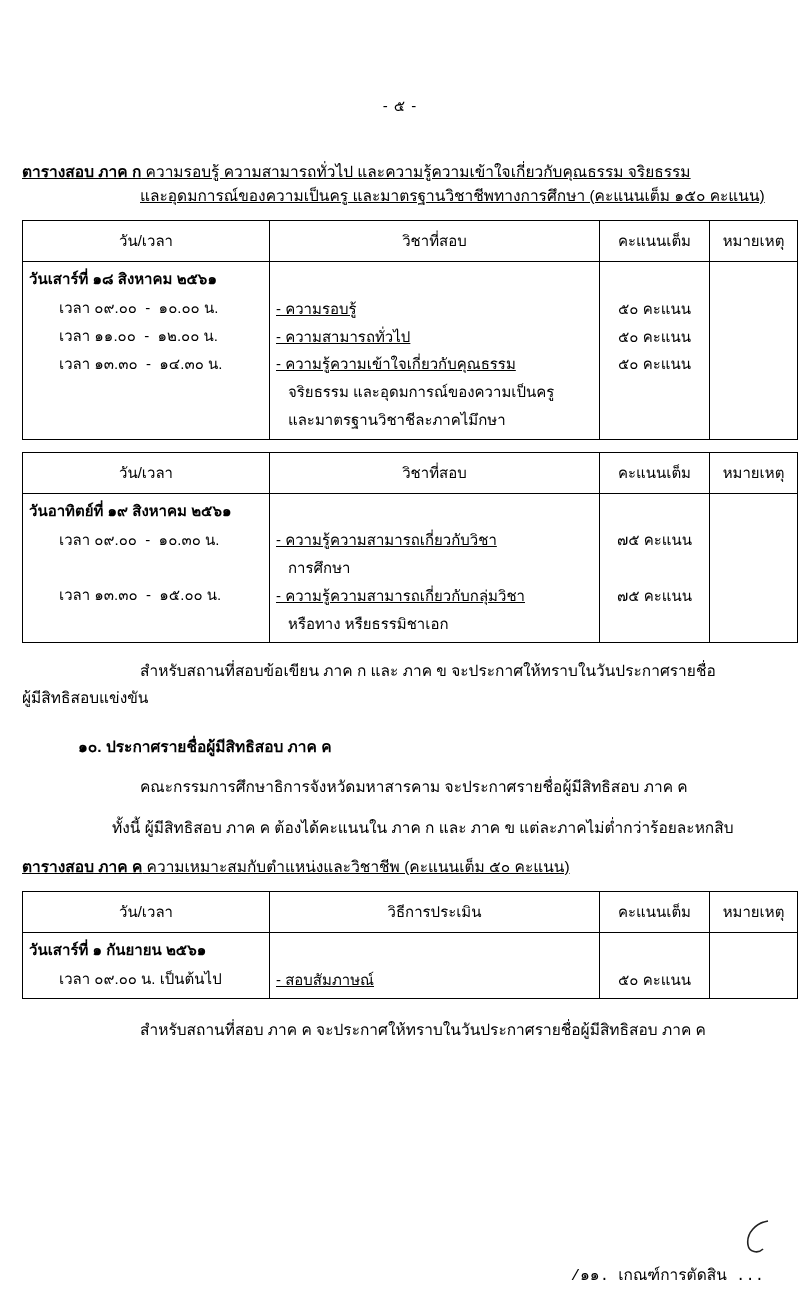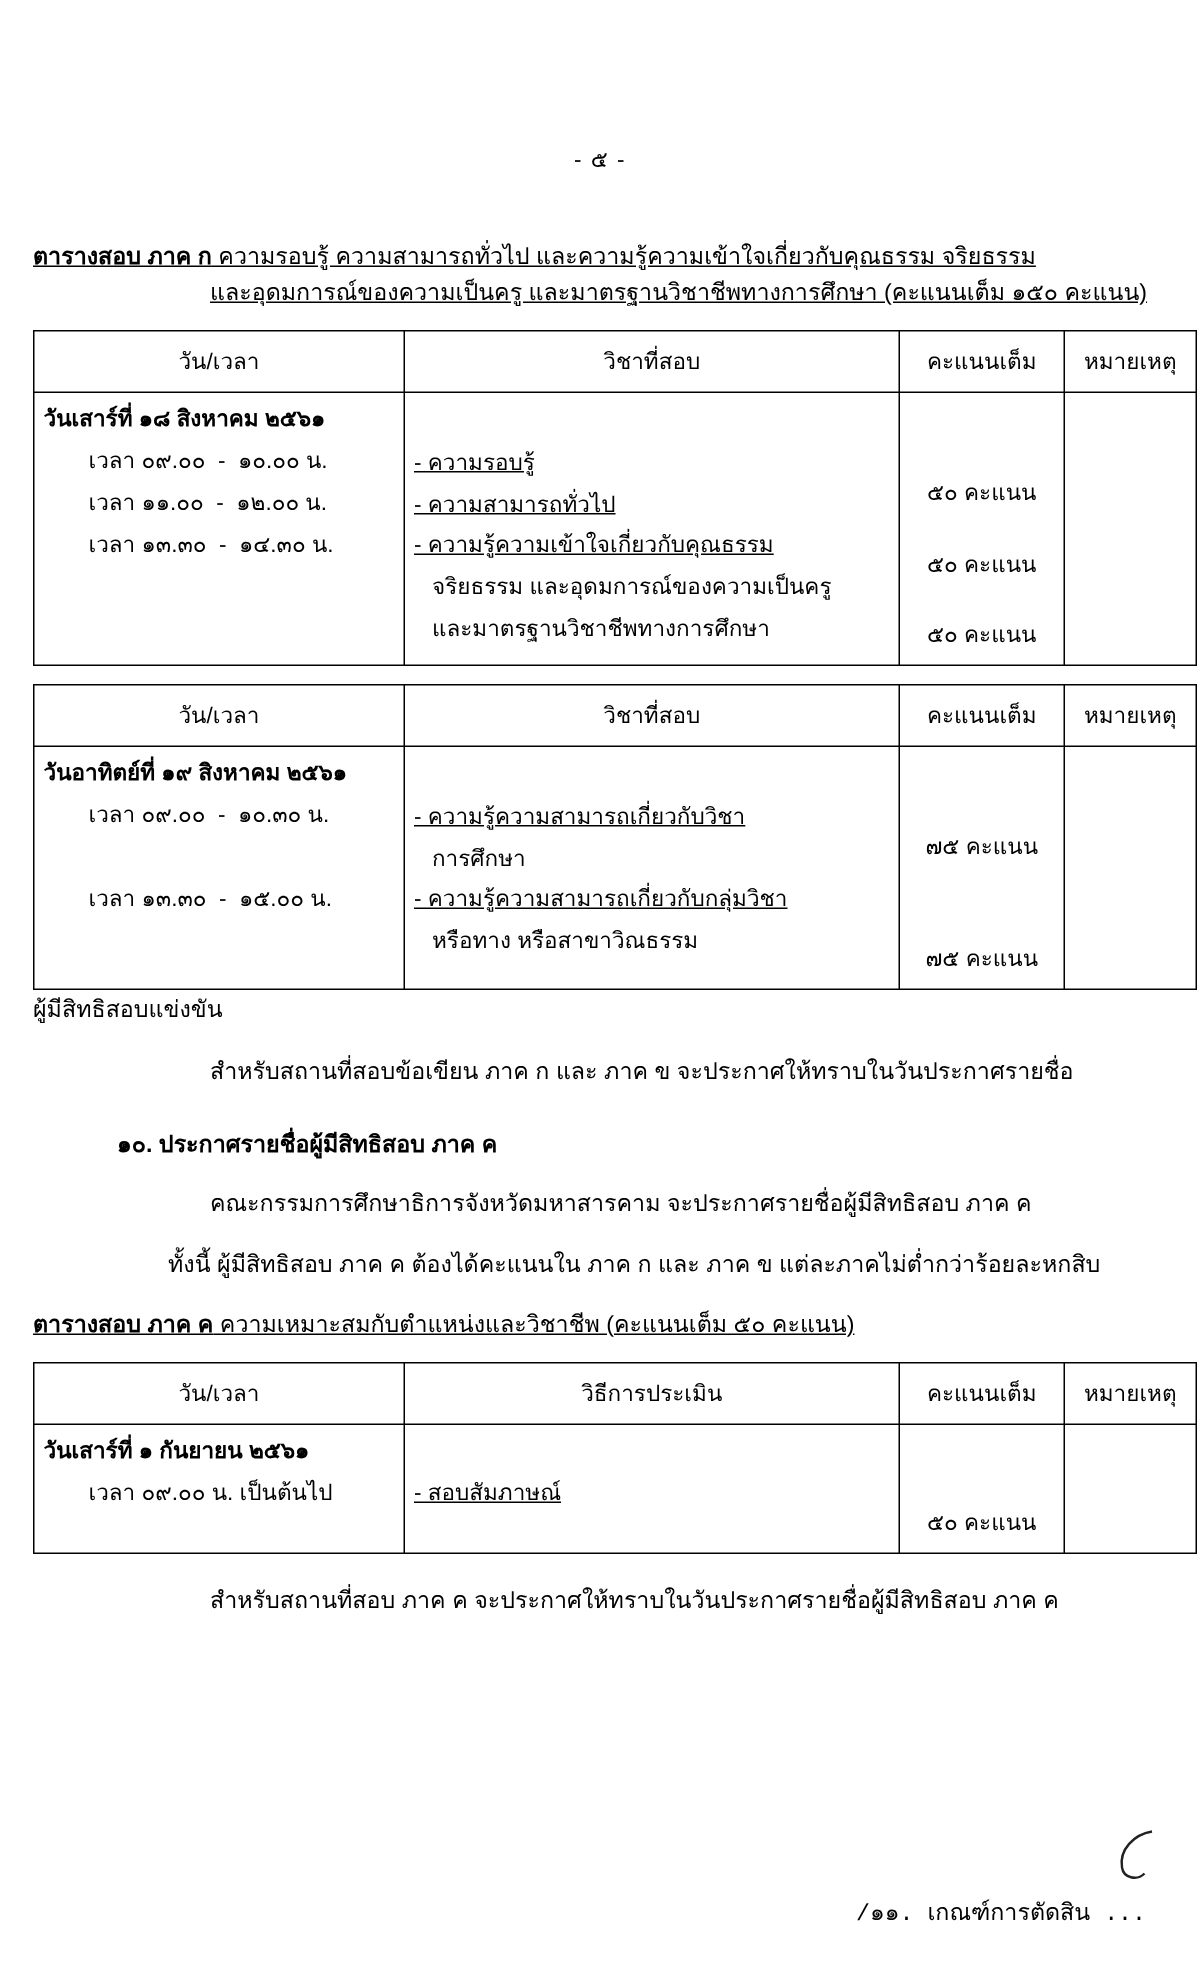--- a/index.html
+++ b/index.html
@@ -84,21 +84,20 @@
     display: block;
     line-height: 1.85;
     padding-left: 12px;
   }
   td.scorecell {
     text-align: center;
   }
   .score-line {
     display: block;
     line-height: 1.85;
-    margin-top: 20px;
   }
   .spacer-line {
     display: block;
     line-height: 1.85;
     height: 1.85em;
   }
   .para {
     font-size: 15.5px;
     line-height: 1.75;
     margin-top: 14px;
@@ -166,21 +165,21 @@
           <span class="time-line">เวลา ๐๙.๐๐  -  ๑๐.๐๐ น.</span>
           <span class="time-line">เวลา ๑๑.๐๐  -  ๑๒.๐๐ น.</span>
           <span class="time-line">เวลา ๑๓.๓๐  -  ๑๔.๓๐ น.</span>
         </td>
         <td class="subjcell">
           <span class="spacer-line"></span>
           <span class="subj-line">- ความรอบรู้</span>
           <span class="subj-line">- ความสามารถทั่วไป</span>
           <span class="subj-line">- ความรู้ความเข้าใจเกี่ยวกับคุณธรรม</span>
           <span class="subj-cont">จริยธรรม และอุดมการณ์ของความเป็นครู</span>
-          <span class="subj-cont">และมาตรฐานวิชาชีพทางการศึกษา</span>
+          <span class="subj-cont">และมาตรฐานวิชาชีละภาคไมึกษา</span>
         </td>
         <td class="scorecell">
           <span class="spacer-line"></span>
           <span class="score-line">๕๐ คะแนน</span>
           <span class="score-line">๕๐ คะแนน</span>
           <span class="score-line">๕๐ คะแนน</span>
         </td>
         <td></td>
       </tr>
     </tbody>
@@ -208,38 +207,38 @@
           <span class="day-title">วันอาทิตย์ที่ ๑๙ สิงหาคม ๒๕๖๑</span>
           <span class="time-line">เวลา ๐๙.๐๐  -  ๑๐.๓๐ น.</span>
           <span class="spacer-line"></span>
           <span class="time-line">เวลา ๑๓.๓๐  -  ๑๕.๐๐ น.</span>
         </td>
         <td class="subjcell">
           <span class="spacer-line"></span>
           <span class="subj-line">- ความรู้ความสามารถเกี่ยวกับวิชา</span>
           <span class="subj-cont">การศึกษา</span>
           <span class="subj-line">- ความรู้ความสามารถเกี่ยวกับกลุ่มวิชา</span>
-          <span class="subj-cont">หรือทาง หรือสาขาวิณธรรม</span>
+          <span class="subj-cont">หรือทาง หรืยธรรมิชาเอก</span>
         </td>
         <td class="scorecell">
           <span class="spacer-line"></span>
           <span class="score-line">๗๕ คะแนน</span>
           <span class="spacer-line"></span>
           <span class="score-line">๗๕ คะแนน</span>
         </td>
         <td></td>
       </tr>
     </tbody>
   </table>
 
+  <div class="para indent1">
+    <span>สำหรับสถานที่สอบข้อเขียน ภาค ก และ ภาค ข จะประกาศให้ทราบในวันประกาศรายชื่อ</span>
+  </div>
   <div class="para" style="margin-top:0">
     <span>ผู้มีสิทธิสอบแข่งขัน</span>
-  </div>
-  <div class="para indent1">
-    <span>สำหรับสถานที่สอบข้อเขียน ภาค ก และ ภาค ข จะประกาศให้ทราบในวันประกาศรายชื่อ</span>
   </div>
 
   <div class="numbered-heading">๑๐. ประกาศรายชื่อผู้มีสิทธิสอบ ภาค ค</div>
 
   <div class="para indent1">
     <span>คณะกรรมการศึกษาธิการจังหวัดมหาสารคาม จะประกาศรายชื่อผู้มีสิทธิสอบ ภาค ค</span>
   </div>
   <div class="para indent2">
     <span>ทั้งนี้ ผู้มีสิทธิสอบ ภาค ค ต้องได้คะแนนใน ภาค ก และ ภาค ข แต่ละภาคไม่ต่ำกว่าร้อยละหกสิบ</span>
   </div>

